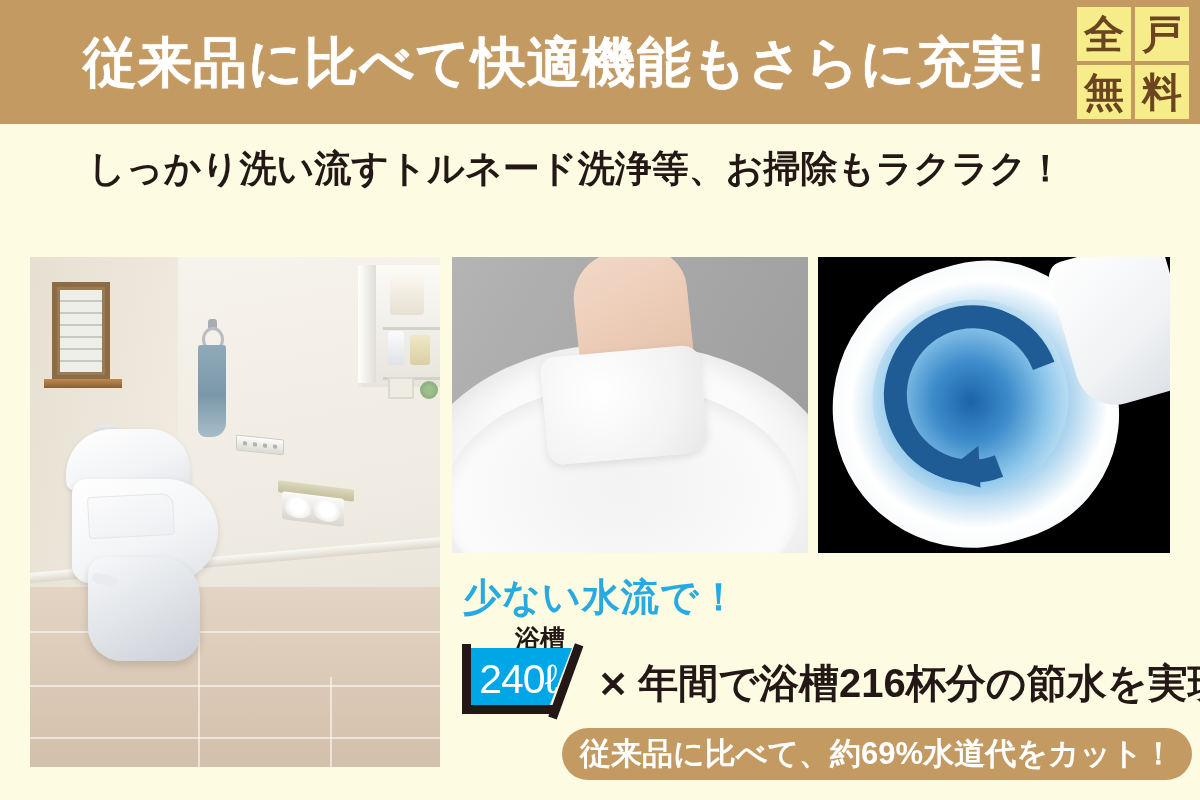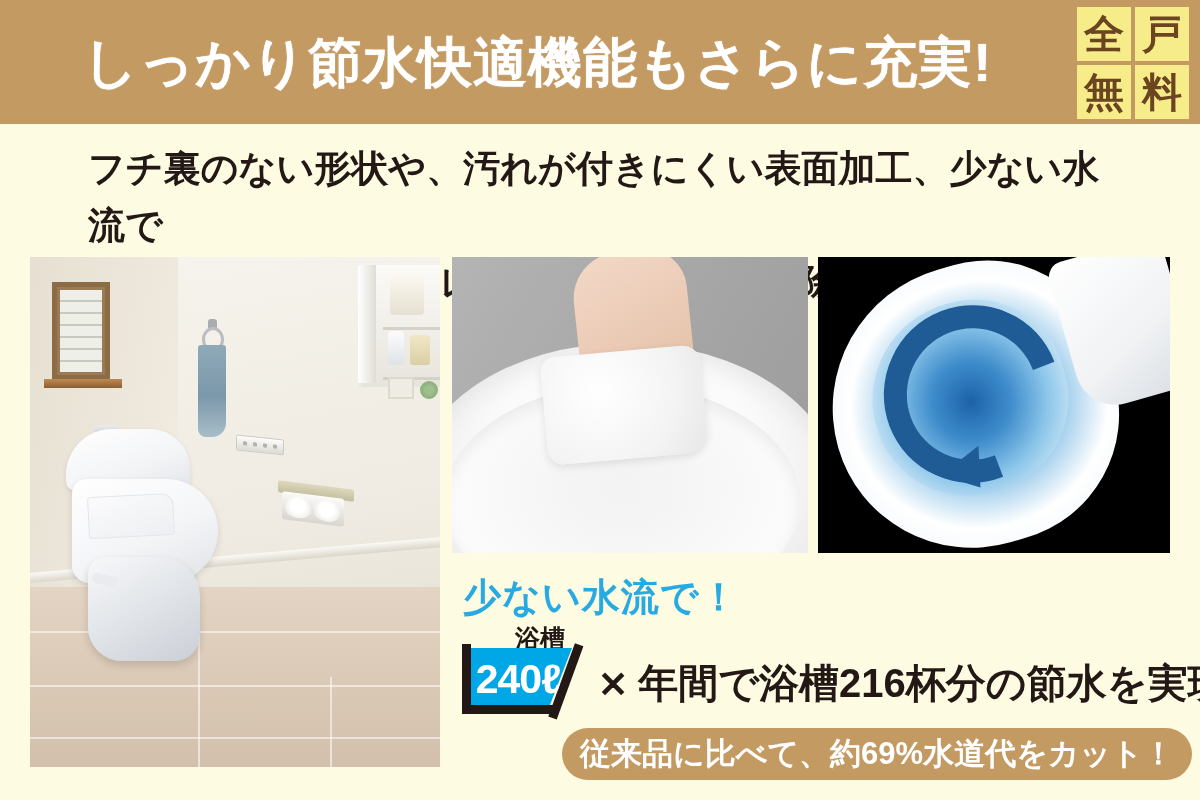--- a/index.html
+++ b/index.html
@@ -278,21 +278,21 @@
     clip-path:polygon(0 0, 110px 0, 86px 62px, 0 62px);
   }
   .tub-outline-left { position:absolute; left:0; top:-4px; width:9px; height:66px; background:#231815; }
   .tub-outline-bottom { position:absolute; left:0; top:57px; width:92px; height:9px; background:#231815; }
   .tub-outline-right {
     position:absolute; left:86px; top:-8px; width:9px; height:78px; background:#231815;
     transform:rotate(20deg); transform-origin:bottom center;
   }
   .tub-value {
     position:absolute; left:9px; top:4px; width:94px; height:54px;
-    color:#FFFFFF; font-size:41px; font-weight:bold;
+    color:#FFFFFF; font-size:41px; font-weight:normal;
     display:flex; align-items:center; justify-content:center;
     white-space:nowrap; letter-spacing:-1px;
   }
   .save-line {
     position:absolute; left:598px; top:656px;
     color:#231815; font-size:40px; font-weight:bold;
     white-space:nowrap; letter-spacing:0px;
   }
   .save-line .xmark { font-size:36px; margin-right:10px; }
 
@@ -305,32 +305,31 @@
     color:#FFFFFF; font-size:31px; font-weight:bold;
     white-space:nowrap; letter-spacing:0px;
   }
 </style>
 </head>
 <body>
 
 <div class="header-band"></div>
 
 <div class="header-title">
-  <span>しっかり節水</span><span class="t2">快適機能もさらに充実!</span>
+  <span>従来品に比べて</span><span class="t2">快適機能もさらに充実!</span>
 </div>
 
 <div class="badge-grid">
   <div class="badge-cell">全</div>
   <div class="badge-cell">戸</div>
   <div class="badge-cell">無</div>
   <div class="badge-cell">料</div>
 </div>
 
 <div class="body-copy">
-  <div>フチ裏のない形状や、汚れが付きにくい表面加工、少ない水流で</div>
   <div>しっかり洗い流すトルネード洗浄等、お掃除もラクラク！</div>
 </div>
 
 <div class="photo photo-room">
   <div class="room-wall-left"></div>
   <div class="room-wall-right"></div>
   <div class="room-floor">
     <div class="tile-line" style="left:0;top:44px;width:410px;height:2px;"></div>
     <div class="tile-line" style="left:0;top:98px;width:410px;height:2px;"></div>
     <div class="tile-line" style="left:0;top:150px;width:410px;height:2px;"></div>

